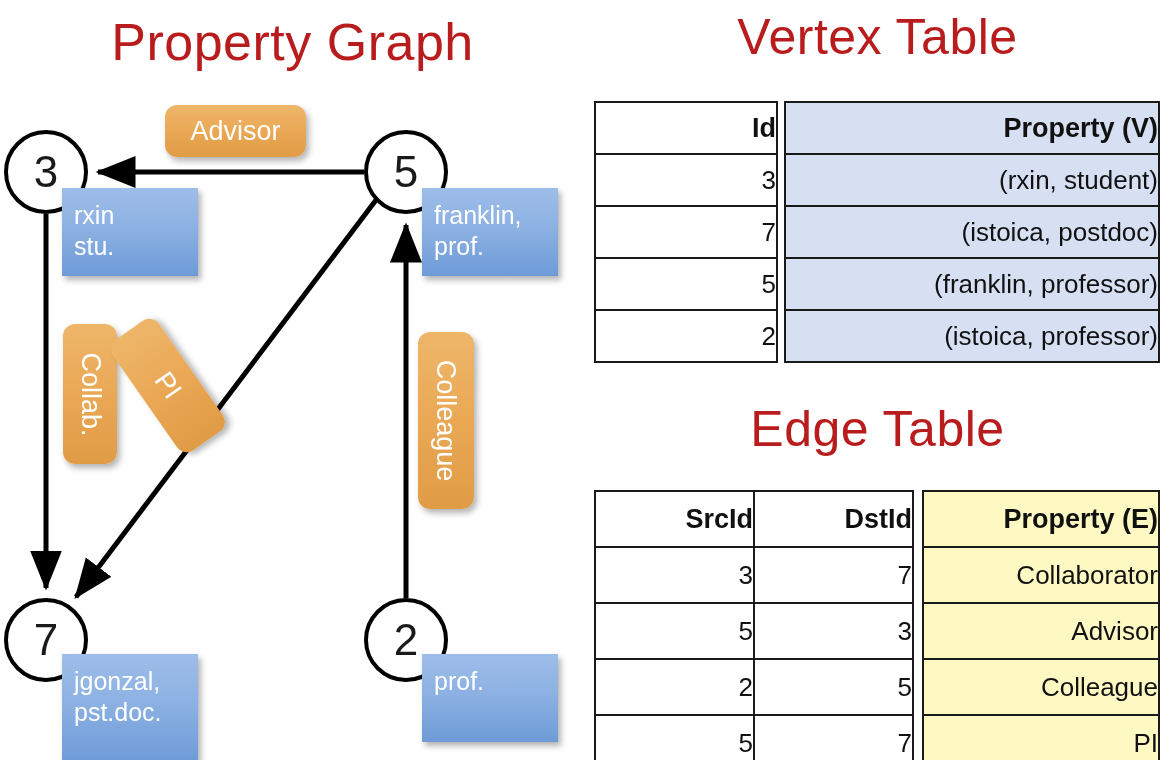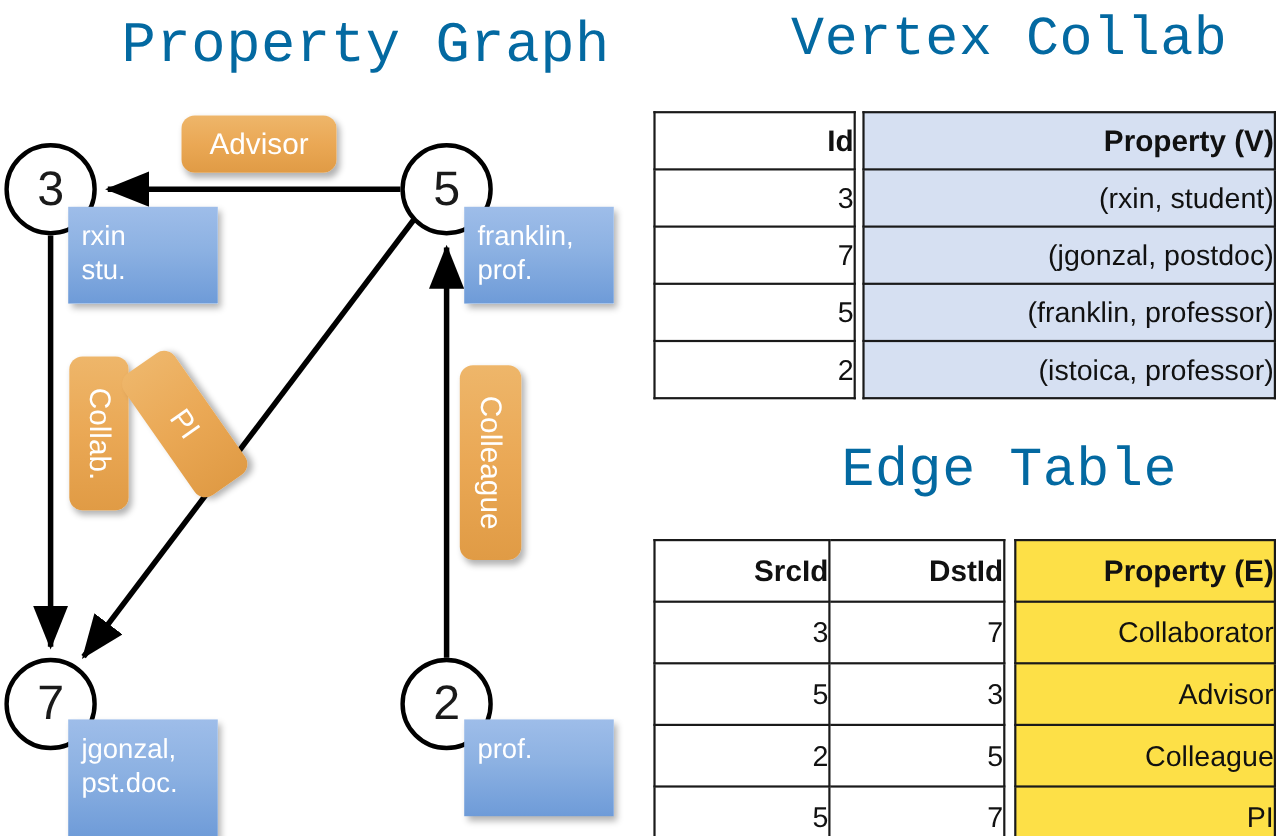--- a/index.html
+++ b/index.html
@@ -12,26 +12,25 @@
     height: 760px;
     position: relative;
     overflow: hidden;
     font-family: "Liberation Sans", sans-serif;
     color: #000000;
   }
 
   
   .title {
     position: absolute;
-    font-family: Liberation Mono, monospace;
-    font-weight: 300;
-    color: #0369a1;
+    font-family: Liberation Sans, sans-serif;
+    font-weight: 300;
+    color: #b91c1c;
     white-space: nowrap;
     letter-spacing: 0.5px;
-    padding-left: 40px;
   }
   #title-property-graph {
     left: 0; top: 12px; width: 585px;
     text-align: center;
     font-size: 52px;
     line-height: 60px;
   }
   #title-vertex-table {
     left: 585px; top: 8px; width: 585px;
     text-align: center;
@@ -167,28 +166,28 @@
   #vertex-id-table   { left: 594px; top: 101px; width: 184px; }
   #vertex-prop-table { left: 784px; top: 101px; width: 376px; }
   #vertex-id-table td, #vertex-id-table th { height: 50px; font-size: 26px; }
   #vertex-prop-table td, #vertex-prop-table th { height: 50px; font-size: 26px; background: #d6e0f2; }
   #vertex-prop-table th { font-size: 27px; }
   #vertex-id-table th { font-size: 27px; background: #ffffff; }
 
   #edge-src-table  { left: 594px; top: 490px; width: 320px; }
   #edge-prop-table { left: 922px; top: 490px; width: 238px; }
   #edge-src-table td, #edge-src-table th { height: 54px; font-size: 26px; background: #ffffff; }
-  #edge-prop-table td, #edge-prop-table th { height: 54px; font-size: 26px; background: #fde047; }
+  #edge-prop-table td, #edge-prop-table th { height: 54px; font-size: 26px; background: #fef9c3; }
   #edge-src-table th, #edge-prop-table th { font-size: 27px; }
 </style>
 </head>
 <body>
 
 <div class="title" id="title-property-graph">Property Graph</div>
-<div class="title" id="title-vertex-table">Vertex Collab</div>
+<div class="title" id="title-vertex-table">Vertex Table</div>
 <div class="title" id="title-edge-table">Edge Table</div>
 
 <div id="graph-panel">
 
   <svg id="graph-edges" viewBox="0 0 585 760">
     <defs>
       <marker id="arrow" markerWidth="10" markerHeight="10" refX="7.5" refY="3.2" orient="auto" markerUnits="strokeWidth">
         <path d="M0,0 L8,3.2 L0,6.4 z" fill="#000000"></path>
       </marker>
     </defs>
@@ -267,21 +266,21 @@
 
 <table class="tbl" id="vertex-prop-table">
   <tbody>
       <tr>
     <th>Property (V)</th>
   </tr>
   <tr>
     <td>(rxin, student)</td>
   </tr>
   <tr>
-    <td>(jgonzal, postdoc)</td>
+    <td>(istoica, postdoc)</td>
   </tr>
   <tr>
     <td>(franklin, professor)</td>
   </tr>
   <tr>
     <td>(istoica, professor)</td>
   </tr>
 </tbody>
   </table>
 

